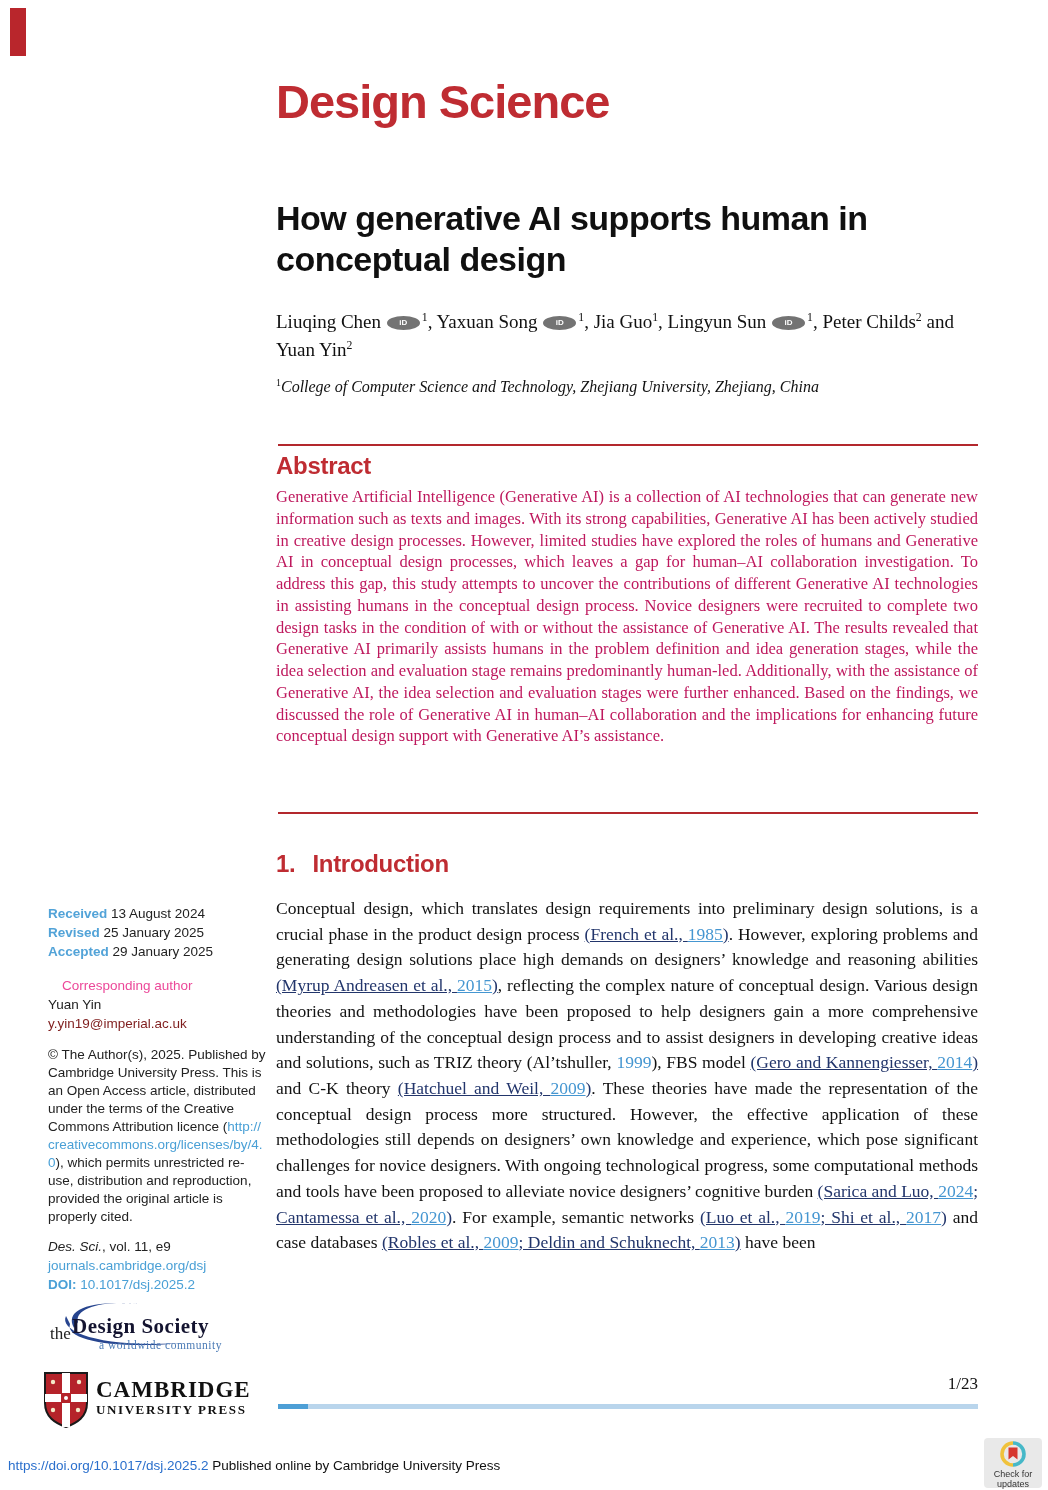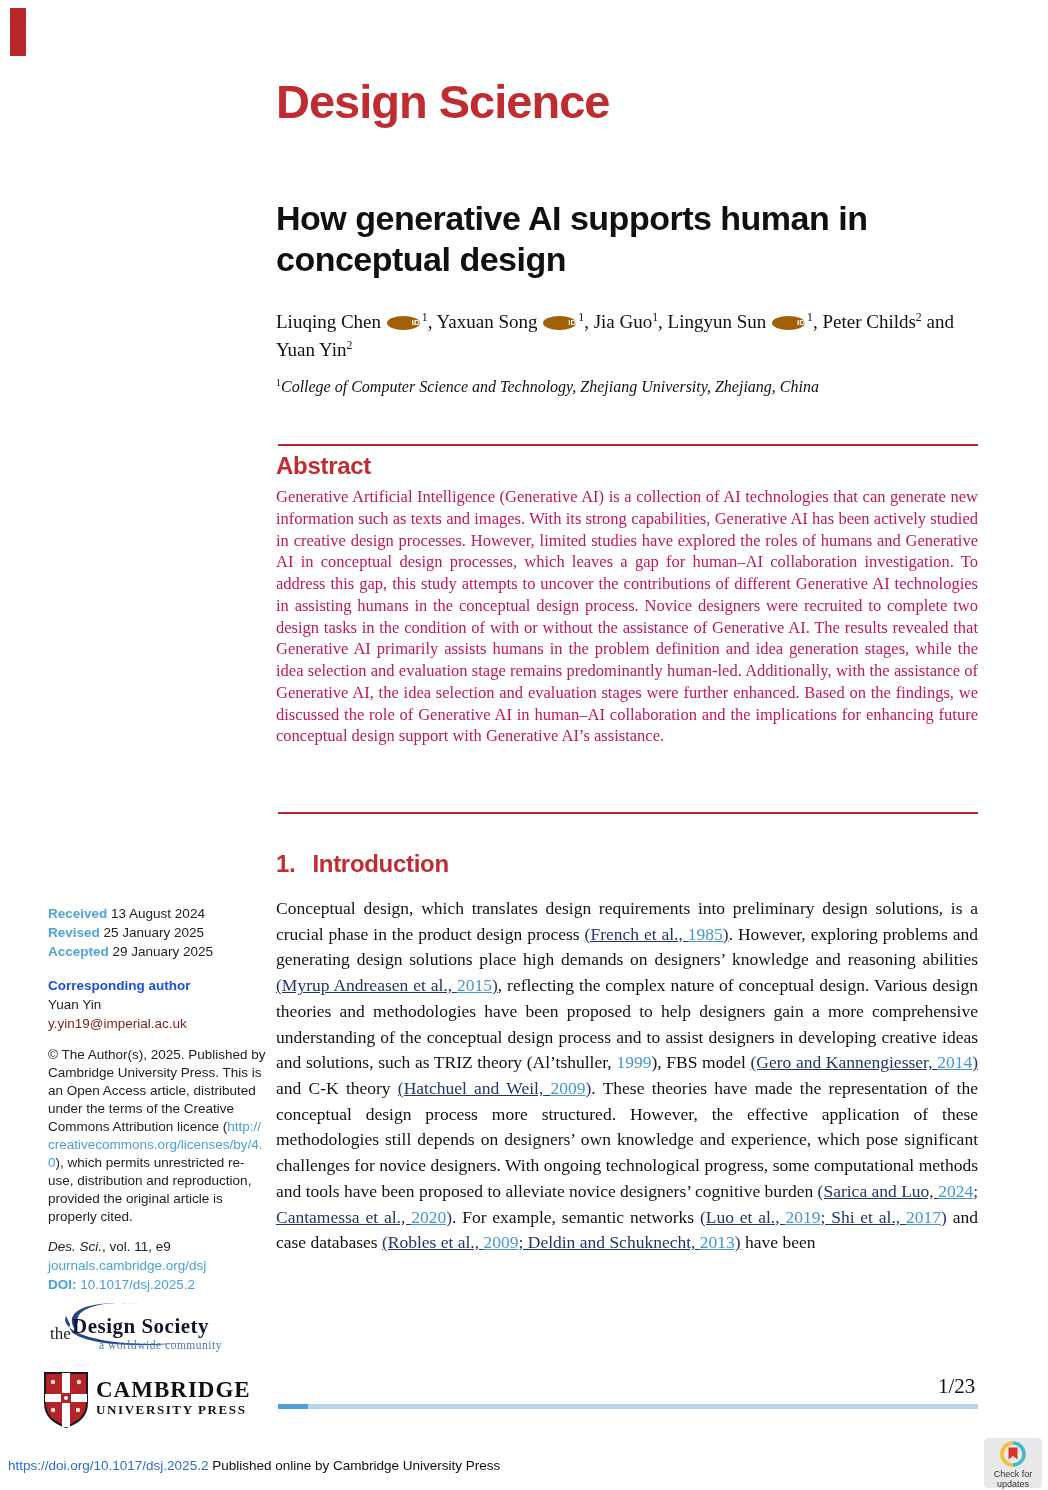--- a/index.html
+++ b/index.html
@@ -51,31 +51,31 @@
 
   
   .seg-linkname { color:#22356b; text-decoration:underline; }
   .seg-linkyear { color:#4596d1; text-decoration:underline; }
   .seg-year { color:#4596d1; }
   .seg-sup { font-size:62%; vertical-align:super; line-height:0; }
   .seg-aff { font-style:italic; }
   .seg-i { font-style:italic; }
   .seg-link { color:#4aa0d6; word-break:break-all; }
   .seg-orcid {
-    display:inline-block; width:33px; height:14px; background:#a16207; border-radius:50%;
+    display:inline-block; width:33px; height:14px; background:#737373; border-radius:50%;
     color:#fff; font-family:"Liberation Sans", sans-serif; font-weight:bold; font-size:8px;
-    text-align:right; line-height:14px; vertical-align:3px; margin:0 2px 0 1px;
+    text-align:center; line-height:14px; vertical-align:3px; margin:0 2px 0 1px;
   }
 
   
   .sidebar { font-family:"Liberation Sans", sans-serif; color:#222; }
   .meta-block { left:48px; top:905px; width:215px; font-size:13.5px; line-height:1.4; }
   .meta-label { color:#52a3d8; font-weight:bold; }
   .corr-block { left:48px; top:977px; width:215px; font-size:13.5px; line-height:1.4; }
-  .corr-label { color:#1d4ed8; font-weight:bold; }
+  .corr-label { color:#ec4899; font-weight:normal;margin-left:14px; }
   .corr-email { color:#7f1d1d; }
   .copyright-block { left:48px; top:1046px; width:218px; font-size:13.5px; line-height:1.33; }
   .citation-block { left:48px; top:1237px; width:218px; font-size:13.5px; line-height:1.42; }
   .citation-link { color:#4aa0d6; }
   .doi-label { color:#4aa0d6; font-weight:bold; }
   .doi-value { color:#4aa0d6; }
 
   
   .ds-logo { left:44px; top:1298px; width:215px; height:58px; }
   .ds-logo svg { position:absolute; left:0; top:0; }
@@ -84,21 +84,21 @@
   .ds-tagline { position:absolute; left:55px; top:41px; font-family:"Liberation Serif", serif; font-size:11.5px; color:#4a7ab5; letter-spacing:0.5px; }
 
   
   .cup-logo { left:44px; top:1372px; width:230px; height:62px; }
   .cup-shield { position:absolute; left:0; top:0; }
   .cup-word { position:absolute; left:52px; top:6px; font-family:"Liberation Serif", serif; color:#111; }
   .cup-line1 { font-size:23px; font-weight:bold; letter-spacing:1px; line-height:1.05; }
   .cup-line2 { font-size:13px; font-weight:bold; letter-spacing:1.6px; }
 
   
-  .page-num { left:938px; top:1374px; width:40px; font-size:21px; color:#111; }
+  .page-num { left:938px; top:1374px; width:40px; text-align:right; font-size:17px; color:#111; }
   .progress-bar { left:278px; top:1404px; width:700px; height:5px; background:#b9d5ec; }
   .progress-done { position:absolute; left:0; top:0; width:30px; height:5px; background:#4d9fd6; }
 
   
   .check-badge {
     left:984px; top:1438px; width:58px; height:50px; background:#e9e9e9;
     border-radius:4px; text-align:center; cursor:pointer;
   }
   .check-badge svg { margin-top:3px; }
   .check-text {

